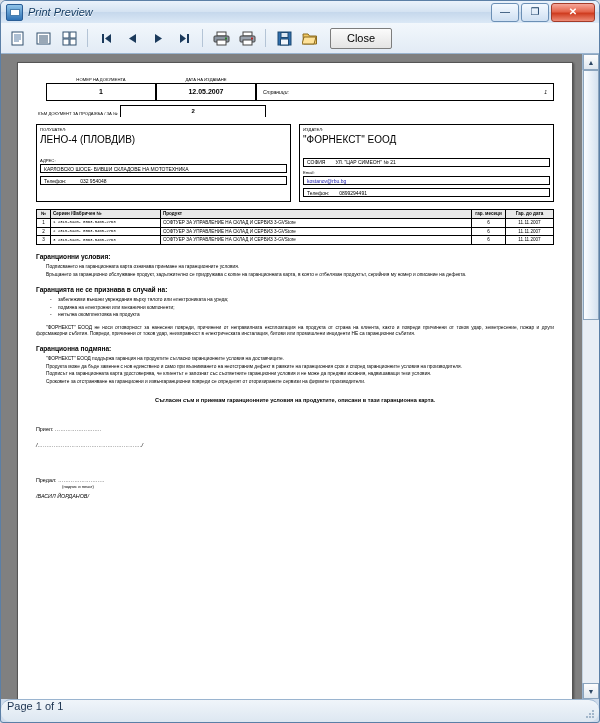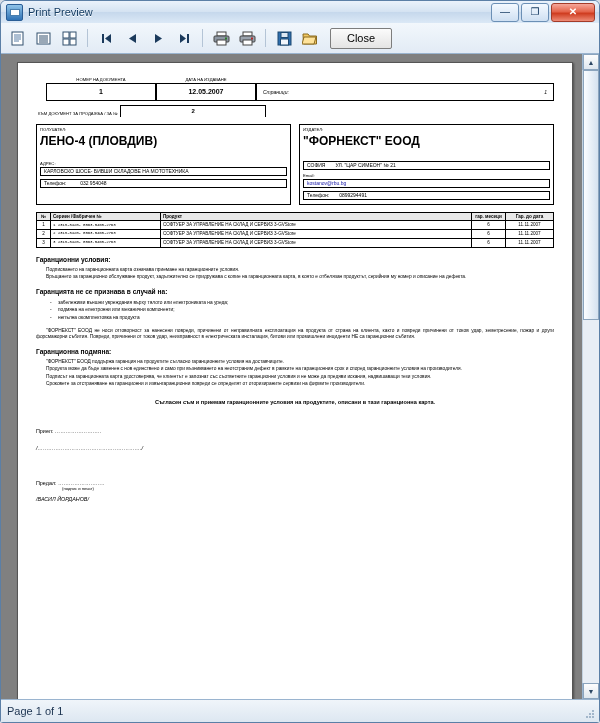--- a/index.html
+++ b/index.html
@@ -53,20 +53,21 @@
     left:3px; top:4px;
     width:8px; height:5px;
     background:#fff;
     border:1px solid #4a7fae;
   }
   .title-text {
     font-size: 11px;
     color: #143c63;
     text-shadow: 0 1px 0 #fff;
     flex: 1 1 auto;
+    font-style: italic;
   }
   .win-buttons {
     display: flex;
     gap: 2px;
     align-items: center;
     padding-right: 2px;
   }
   .win-btn {
     width: 26px; height: 17px;
     border: 1px solid #6b8fb5;
@@ -196,28 +197,28 @@
     height: 250px;
     background: linear-gradient(90deg,#fbfdff,#d5e2f0);
     border: 1px solid #8ba4bd;
     box-sizing: border-box;
   }
 
   
   .statusbar {
     height: 22px;
     display: flex;
-    align-items: center;
     padding: 0 6px;
     background: linear-gradient(180deg,#f0f5fa,#dde7f1);
     border-top: 1px solid #9ab4cf;
     font-size: 11px;
     color: #1c3350;
     flex: 0 0 auto;
     position: relative;
+    border-radius: 10px;
   }
   .status-grip {
     position: absolute;
     right: 3px; bottom: 2px;
     width: 12px; height: 12px;
   }
   .bx {
     border: 1px solid #000;
     box-sizing: border-box;
   }
@@ -289,22 +290,22 @@
     flex: 1 1 0;
     border: 1px solid #000;
     padding: 2px 3px 4px 3px;
     box-sizing: border-box;
   }
   .col .sect-lbl {
     font-size: 4.2px;
     margin-bottom: 1px;
   }
   .col .big {
-    font-size: 12px;
-    font-weight: bold;
+    font-size: 10px;
+    font-weight: normal;
     margin-bottom: 12px;
   }
   .fld {
     margin-top: 3px;
   }
   .fld .flbl {
     font-size: 4.2px;
     margin-bottom: 1px;
   }
   .fld .fbox {

